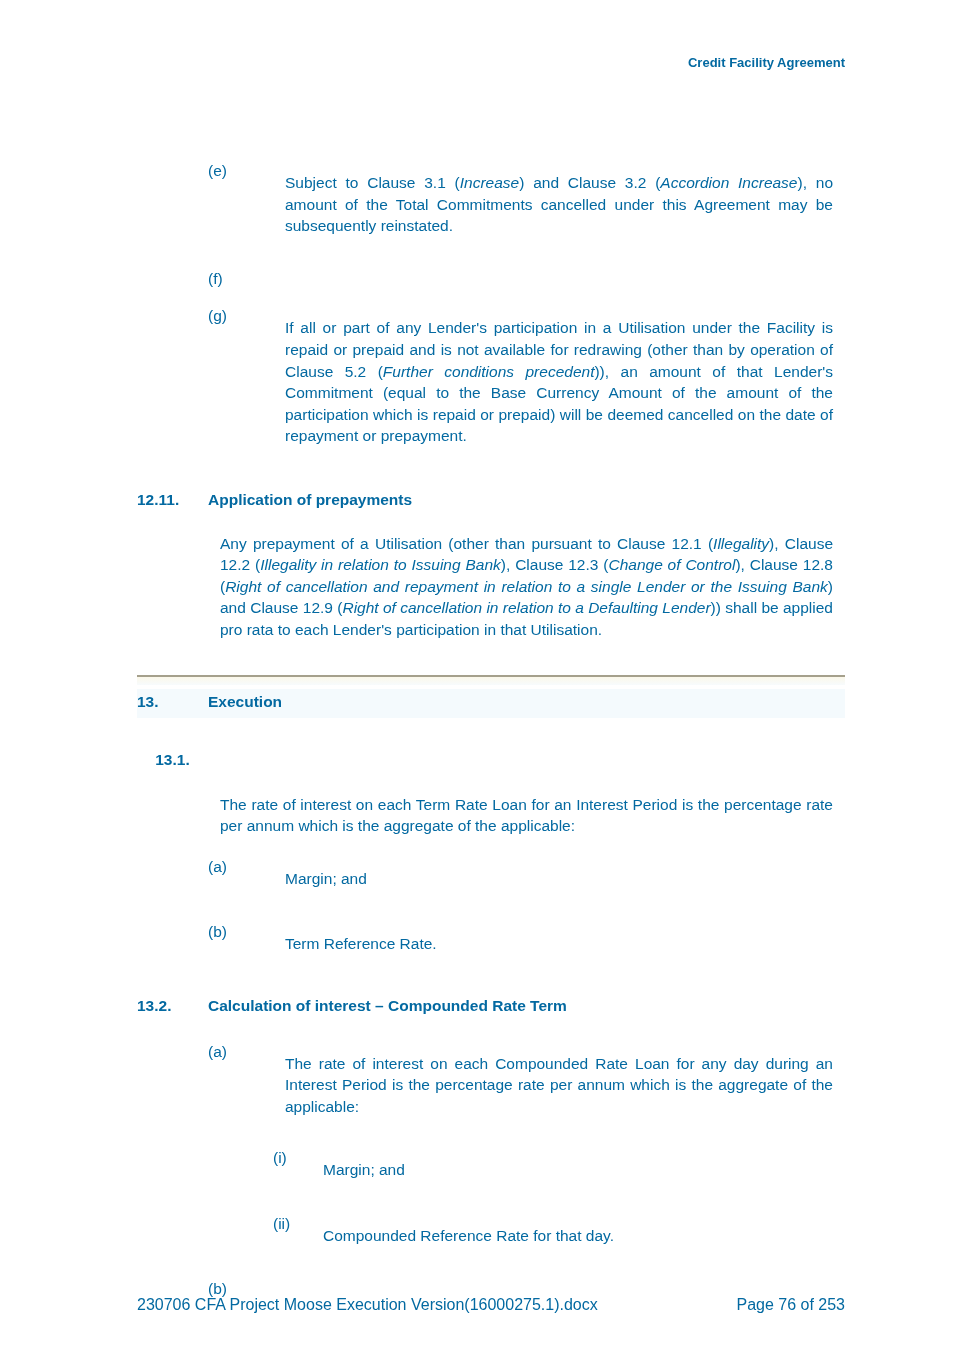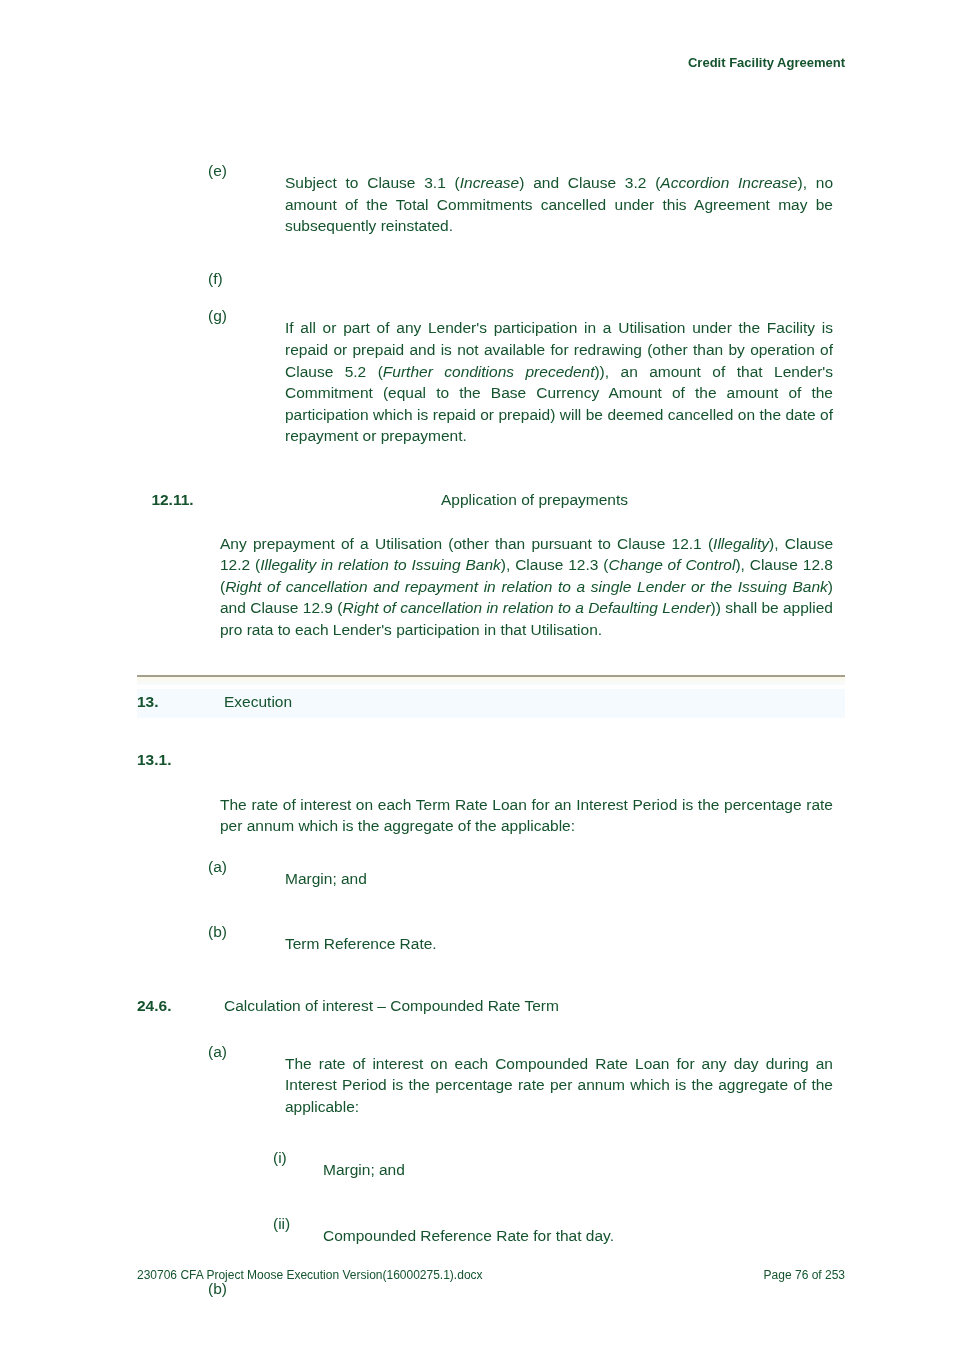--- a/index.html
+++ b/index.html
@@ -2,80 +2,80 @@
 <html><head>
 <meta charset="utf-8">
 <style>
   html, body { margin: 0; padding: 0; background: #ffffff; }
   .page {
     position: relative;
     width: 965px;
     height: 1365px;
     background: #ffffff;
     font-family: "Liberation Sans", sans-serif;
-    color: #14532d;
+    color: #0369a1;
     overflow: hidden;
   }
   .page-header {
     position: absolute;
     top: 55px; left: 137px; right: 120px;
     text-align: right;
     font-size: 13px;
     font-weight: bold;
   }
   .content {
     position: absolute;
     top: 160px; left: 137px;
     width: 708px;
     font-size: 15.5px;
     line-height: 21.6px;
   }
   p { margin: 12px; }
   .just { text-align: justify; }
   .row { display: flex; align-items: baseline; }
   .numcol { width: 71px; flex: none; font-weight: bold; }
-  .sec-title { font-weight: normal; flex: 1; margin-left: 16px; }
+  .sec-title { font-weight: bold; flex: 1; }
   .body-ind { margin-left: 71px; }
   .li1 { display: flex; margin-left: 71px; }
   .m1 { width: 65px; flex: none; }
   .li1 > p { flex: 1; }
   .li2 { display: flex; margin-left: 136px; }
   .m2 { width: 38px; flex: none; }
   .li2 > p { flex: 1; }
   i { font-style: italic; }
 
   .mt-f   { margin-top: 19px; }
   .mt-g   { margin-top: 16px; }
-  .mt-s1211 { margin-top: 30px; text-align: center; }
+  .mt-s1211 { margin-top: 30px; }
   .mt-body  { margin-top: 22px; }
   .rule-band {
     margin-top: 34px;
     height: 8px;
     border-top: 2px solid #a5a08c;
     background: linear-gradient(#fbf8ea, #f7fbfd);
   }
   .sec13-row {
     margin-top: 4px;
     background: #f4fafd;
     padding: 2px 0 6px 0;
   }
-  .mt-s131  { margin-top: 31px; }
+  .mt-s131  { margin-top: 31px; text-align: center; }
   .mt-intro { margin-top: 23px; }
   .mt-a     { margin-top: 19px; }
   .mt-b     { margin-top: 20px; }
   .mt-s132  { margin-top: 28px; }
   .mt-a2    { margin-top: 24px; }
   .mt-i     { margin-top: 18px; }
   .mt-ii    { margin-top: 20px; }
   .mt-b2    { margin-top: 19px; }
 
   .page-footer {
     position: absolute;
-    top: 1268px; left: 137px; right: 120px;
-    font-size: 12px;
+    top: 1296px; left: 137px; right: 120px;
+    font-size: 16px;
     display: flex;
     justify-content: space-between;
   }
 </style>
 </head>
 <body>
 
 <div class="page">
 
   <div class="page-header">
@@ -126,21 +126,21 @@
       <span class="m1">(a)</span>
       <p>Margin; and</p>
     </div>
 
     <div class="li1 mt-b">
       <span class="m1">(b)</span>
       <p>Term Reference Rate.</p>
     </div>
 
     <div class="row mt-s132">
-      <span class="numcol">24.6.</span>
+      <span class="numcol">13.2.</span>
       <span class="sec-title">Calculation of interest – Compounded Rate Term</span>
     </div>
 
     <div class="li1 mt-a2">
       <span class="m1">(a)</span>
       <p class="just">The rate of interest on each Compounded Rate Loan for any day during an Interest Period is the percentage rate per annum which is the aggregate of the applicable:</p>
     </div>
 
     <div class="li2 mt-i">
       <span class="m2">(i)</span>

